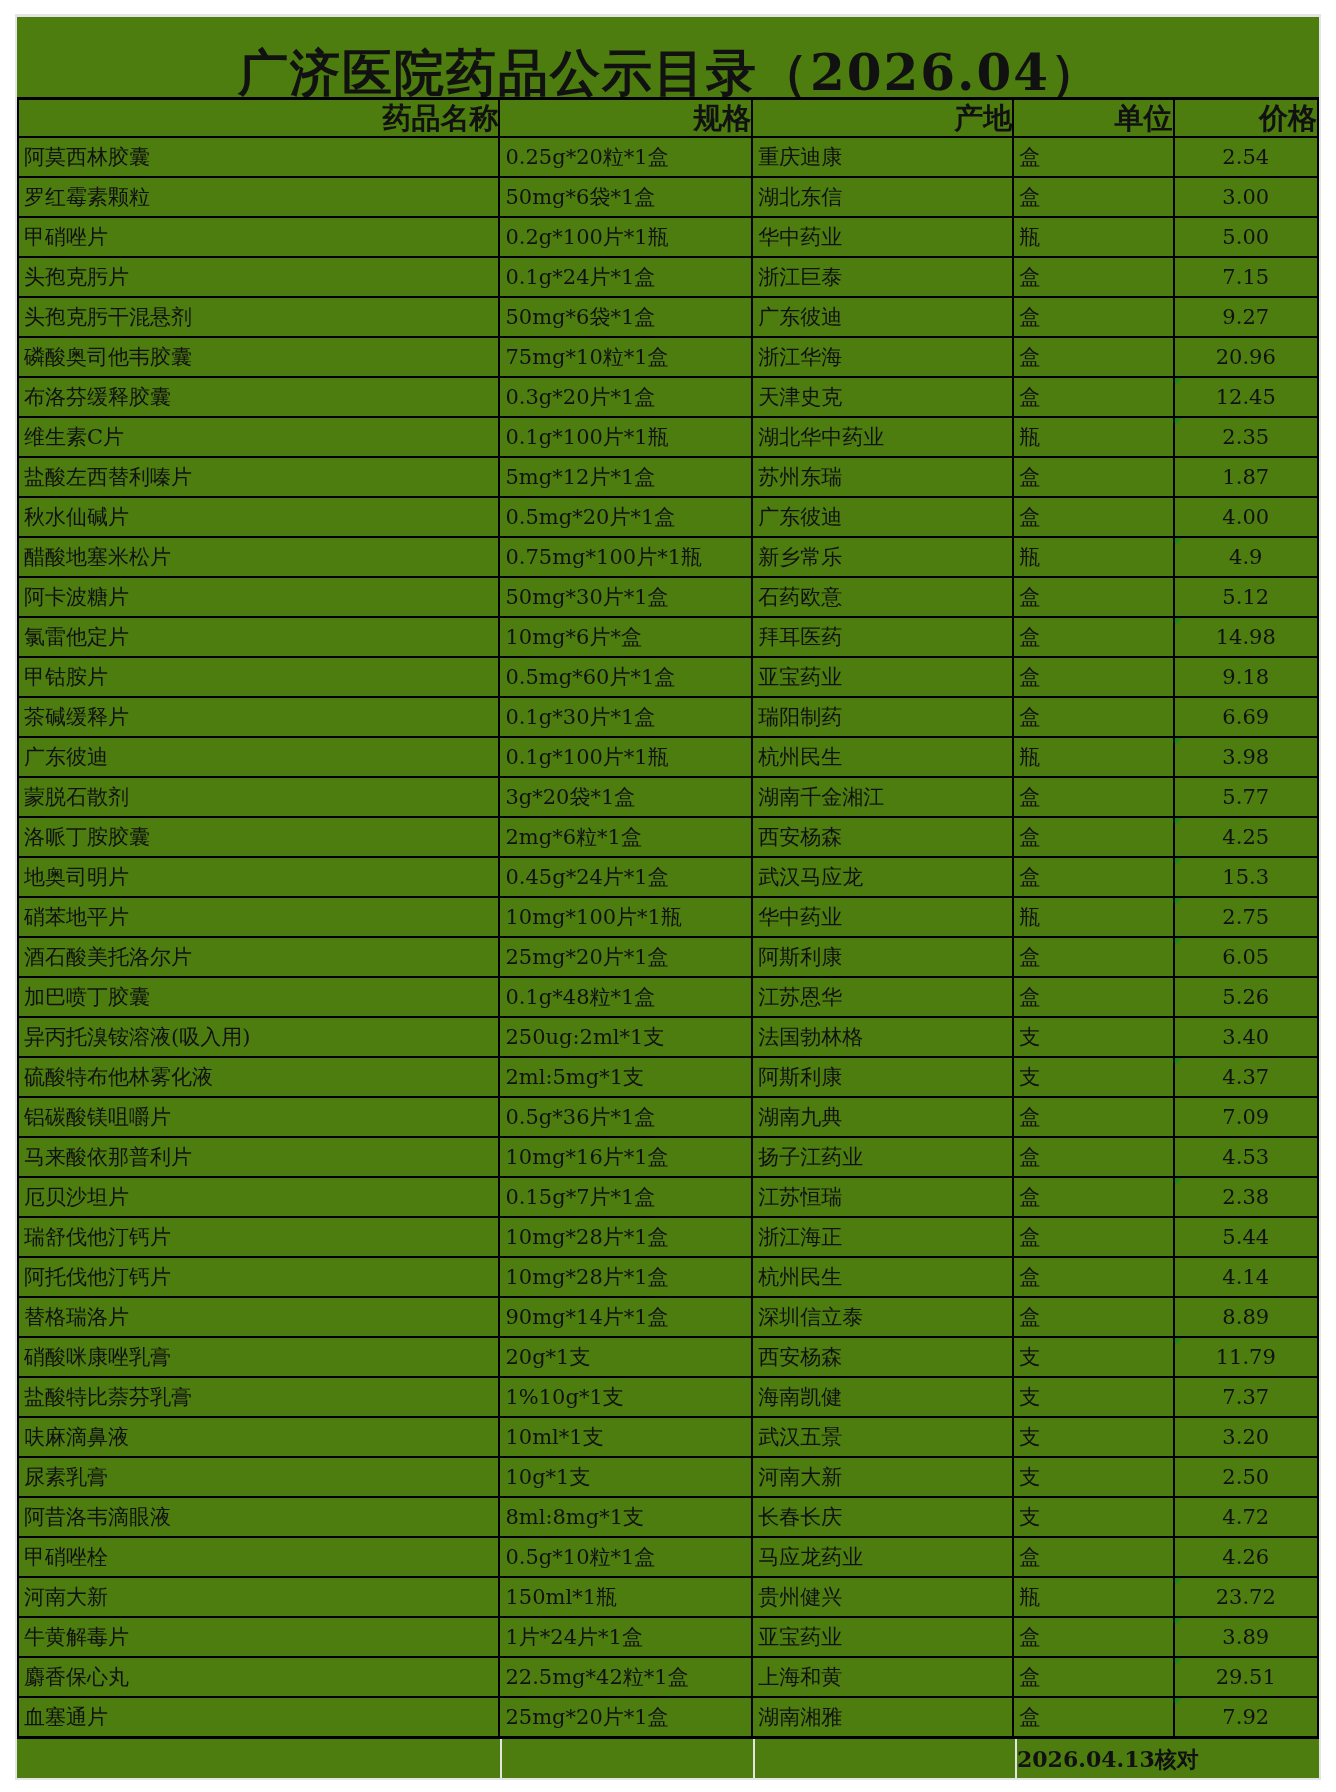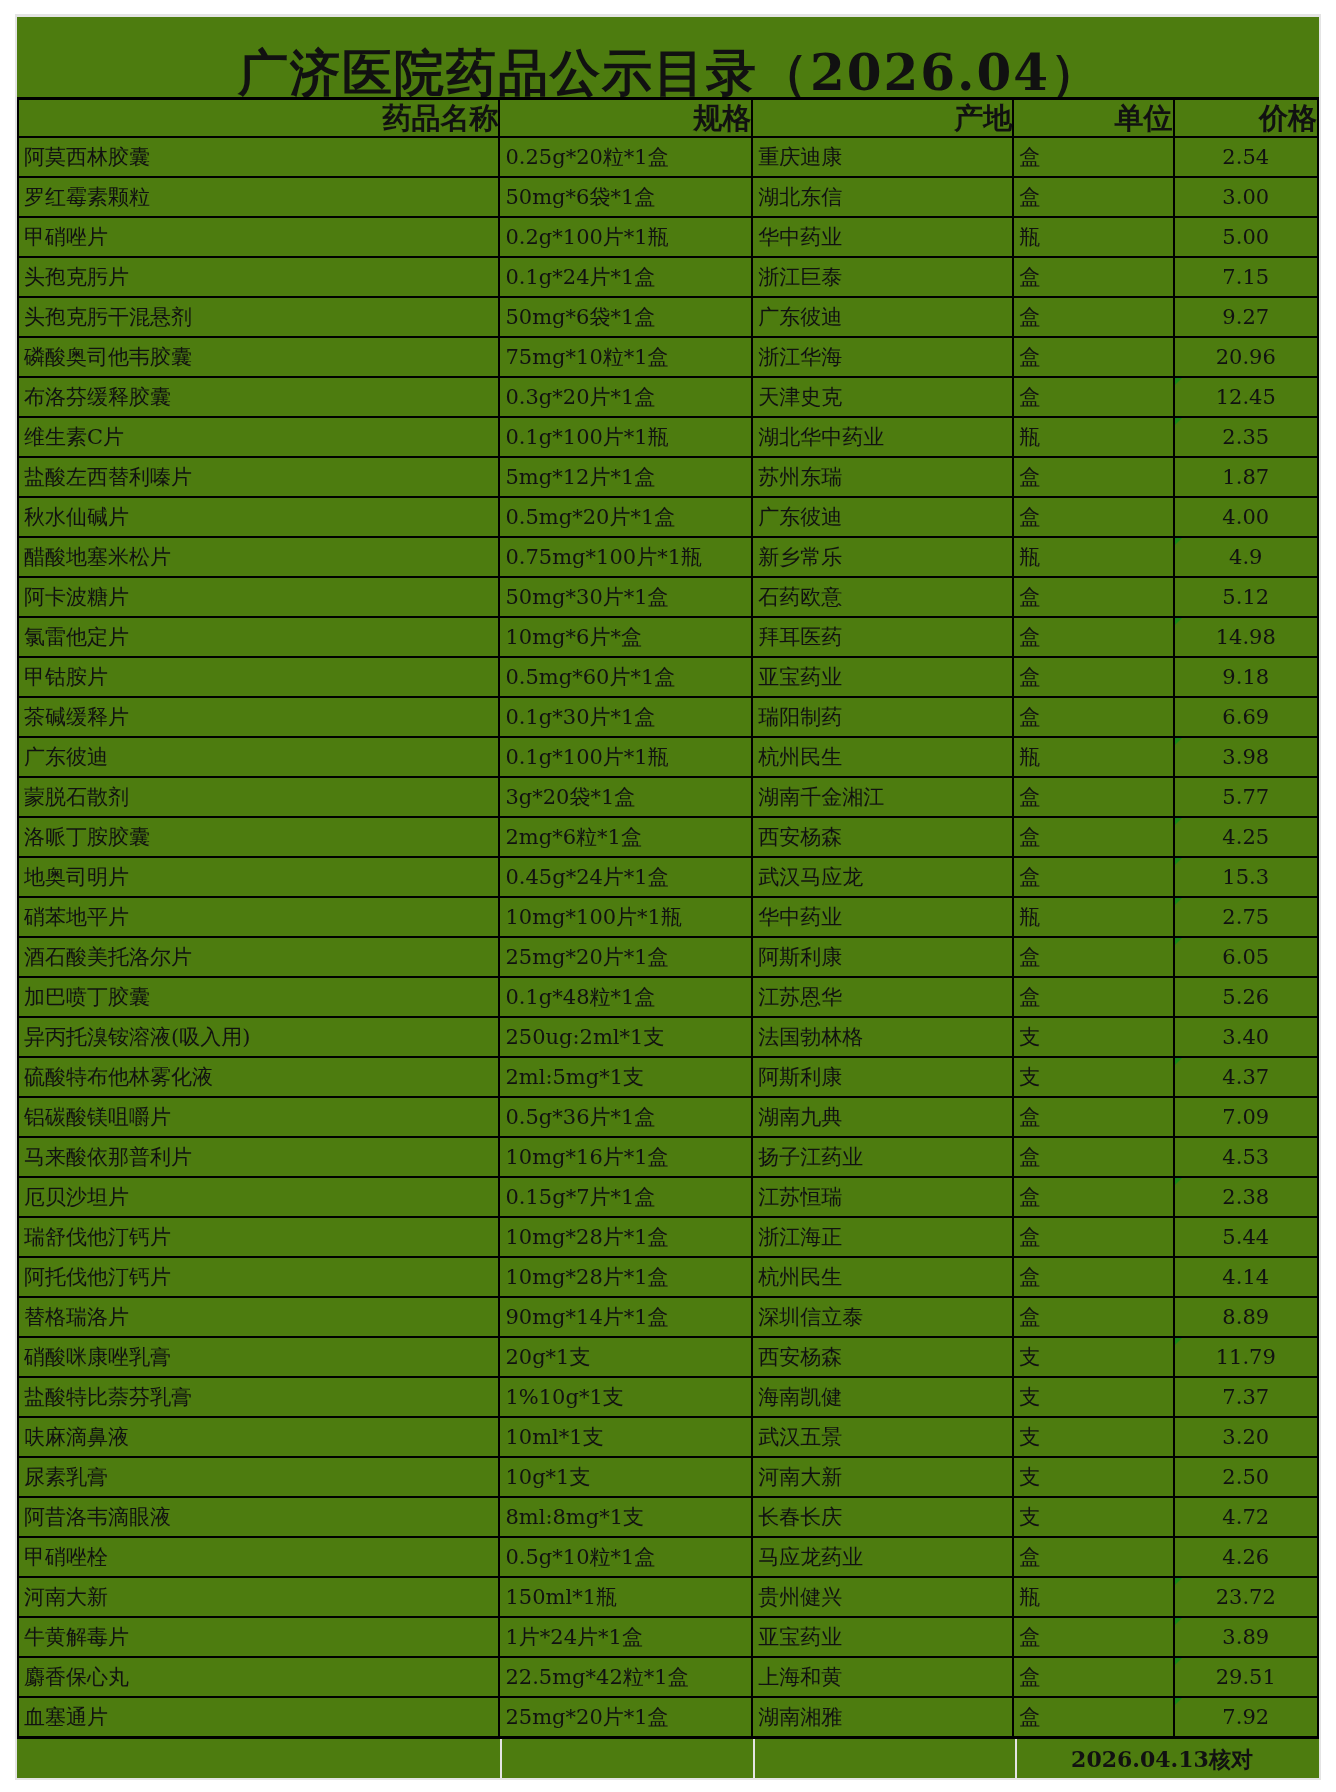--- a/index.html
+++ b/index.html
@@ -15,21 +15,21 @@
   td { font-size: 21px; line-height: 36px; white-space: nowrap; overflow: hidden; }
   table { border-top: 3px solid #000; border-bottom: 3px solid #000; }
   td.name, td.spec, td.origin, td.unit { padding-left: 5px; }
   td.price { text-align: center; position: relative; margin-top: 41px; }
   td.price.flag::before { content: ""; position: absolute; left: 0; top: 0; width: 0; height: 0;
            border-top: 7px solid #1a8a1a; border-right: 7px solid transparent; }
   tr.body-row td { height: 40px; }
   .footer-row { position: absolute; left: 0; top: 1722px; width: 1306px; height: 40px; }
   .footer-row .cell { position: absolute; top: 0; height: 40px; border-right: 2px solid #e4e4e4; box-sizing: border-box; }
   .footer-text { position: absolute; left: 1000px; top: 0; width: 290px; height: 41px; line-height: 40px;
-                 text-align: center; font-size: 22px; font-weight: bold; }
+                 font-size: 22px; font-weight: bold; }
 </style>
 </head>
 <body>
 
 <div class="sheet">
   <div class="title">广济医院药品公示目录（2026.04）</div>
 
   <table>
     <colgroup>
       <col style="width:483px">

